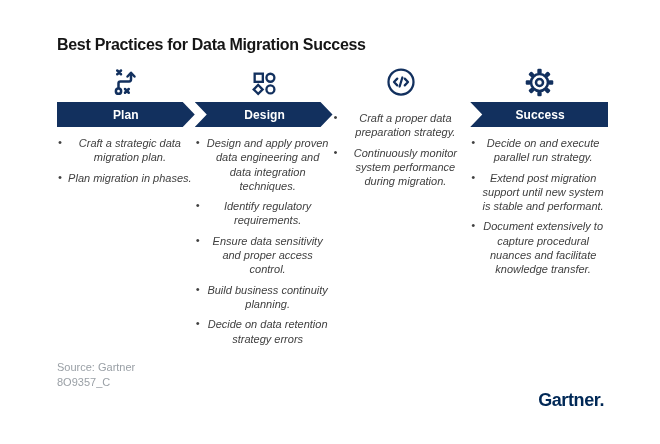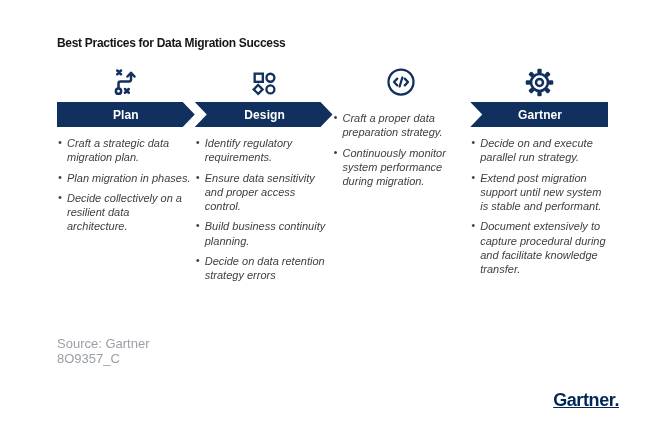--- a/index.html
+++ b/index.html
@@ -3,25 +3,25 @@
 <meta charset="utf-8">
 <style>
   html,body { margin:0; padding:0; background:#e8e8e8; }
   .canvas {
     position:relative; width:660px; height:444px; background:#ffffff;
     font-family:"Liberation Sans", sans-serif; overflow:hidden;
     margin:0 auto;
   }
   .title {
     position:absolute; left:57px; top:36px;
-    font-size:12px; font-weight:800; letter-spacing:-0.3px; color:#161616;
+    font-size:16px; font-weight:800; letter-spacing:-0.3px; color:#161616;
   }
   .flow {
     position:absolute; left:57px; top:60px; width:551px;
-    display:flex; 
+    display:flex; text-align:center;
   }
   .col { flex:1 1 0; min-width:0; display:flex; flex-direction:column; }
   .icon-wrap {
     height:37px; display:flex; align-items:flex-end; justify-content:center;
     padding-bottom:5px;
   }
   .band {
     height:25px; background:#12305e; color:#ffffff;
     display:flex; align-items:center; justify-content:center;
     font-size:12px; font-weight:bold; letter-spacing:0.1px;
@@ -33,26 +33,26 @@
   .band-mid .band-label, .band-last .band-label { margin-left:2px; }
 
   ul.bullets {
     margin:9px 0 0 0; padding:0 2px 0 1px; list-style:none;
     font-size:11px; line-height:1.3; color:#404040;
   }
   ul.bullets li { position:relative; padding-left:9px; margin-bottom:6px;font-style:italic; }
   ul.bullets li::before { content:"\2022"; position:absolute; left:0; top:-1px; color:#404040; }
 
   .source-block {
-    position:absolute; left:57px; top:336px;
-    font-size:13px; color:#9aa0a6; line-height:15px;
+    position:absolute; left:57px; top:360px;
+    font-size:11px; color:#9aa0a6; line-height:15px;
   }
   .logo {
-    position:absolute; right:41px; top:390px;
-    font-size:18px; font-weight:bold; letter-spacing:-0.4px; color:#002856;text-decoration:underline;
+    position:absolute; right:56px; top:390px;
+    font-size:18px; font-weight:bold; letter-spacing:-0.4px; color:#002856;
   }
   .icon svg { display:block; }
 </style>
 </head>
 <body>
 
 <div class="canvas">
 
   <div class="title">Best Practices for Data Migration Success</div>
 
@@ -67,37 +67,37 @@
           <path d="M5 2.8 L8 5.8 M8 2.8 L5 5.8"></path>
           <path d="M11.2 17.6 L14.2 20.6 M14.2 17.6 L11.2 20.6"></path>
         </svg>
       </div>
       <div class="band band-first">
         <span class="band-label">Plan</span>
       </div>
       <ul class="bullets">
           <li>Craft a strategic data migration plan.</li>
           <li>Plan migration in phases.</li>
-          <li>Decide collectively on a resilient data architecture.</li>
         </ul>
     </div>
 
     <div class="col">
       <div class="icon-wrap icon">
         <svg viewBox="0 0 24 24" width="28" height="28" fill="none" stroke="#12305e" stroke-width="2">
           <rect x="4" y="4" width="7" height="7"></rect>
           <circle cx="17.5" cy="7.5" r="3.4"></circle>
           <rect x="4.3" y="14.8" width="5.4" height="5.4" transform="rotate(45 7 17.5)"></rect>
           <circle cx="17.5" cy="17.5" r="3.4"></circle>
         </svg>
       </div>
       <div class="band band-mid">
         <span class="band-label">Design</span>
       </div>
       <ul class="bullets">
+          <li>Design and apply proven data engineering and data integration techniques.</li>
           <li>Identify regulatory requirements.</li>
           <li>Ensure data sensitivity and proper access control.</li>
           <li>Build business continuity planning.</li>
           <li>Decide on data retention strategy errors</li>
         </ul>
     </div>
 
     <div class="col">
       <div class="icon-wrap icon">
         <svg viewBox="0 0 24 24" width="30" height="30" fill="none" stroke="#12305e" stroke-width="1.8" stroke-linecap="round" stroke-linejoin="round">
@@ -126,26 +126,26 @@
             <rect x="10.2" y="0.6" width="3.6" height="4" rx="1" transform="rotate(90 12 12)"></rect>
             <rect x="10.2" y="0.6" width="3.6" height="4" rx="1" transform="rotate(135 12 12)"></rect>
             <rect x="10.2" y="0.6" width="3.6" height="4" rx="1" transform="rotate(180 12 12)"></rect>
             <rect x="10.2" y="0.6" width="3.6" height="4" rx="1" transform="rotate(225 12 12)"></rect>
             <rect x="10.2" y="0.6" width="3.6" height="4" rx="1" transform="rotate(270 12 12)"></rect>
             <rect x="10.2" y="0.6" width="3.6" height="4" rx="1" transform="rotate(315 12 12)"></rect>
           </g>
         </svg>
       </div>
       <div class="band band-last">
-        <span class="band-label">Gartner</span>
+        <span class="band-label">Success</span>
       </div>
       <ul class="bullets">
           <li>Decide on and execute parallel run strategy.</li>
           <li>Extend post migration support until new system is stable and performant.</li>
-          <li>Document extensively to capture procedural during and facilitate knowledge transfer.</li>
+          <li>Document extensively to capture procedural nuances and facilitate knowledge transfer.</li>
         </ul>
     </div>
 
   </div>
 
   <div class="source-block">
     <div>Source: Gartner</div>
     <div>8O9357_C</div>
   </div>
 

